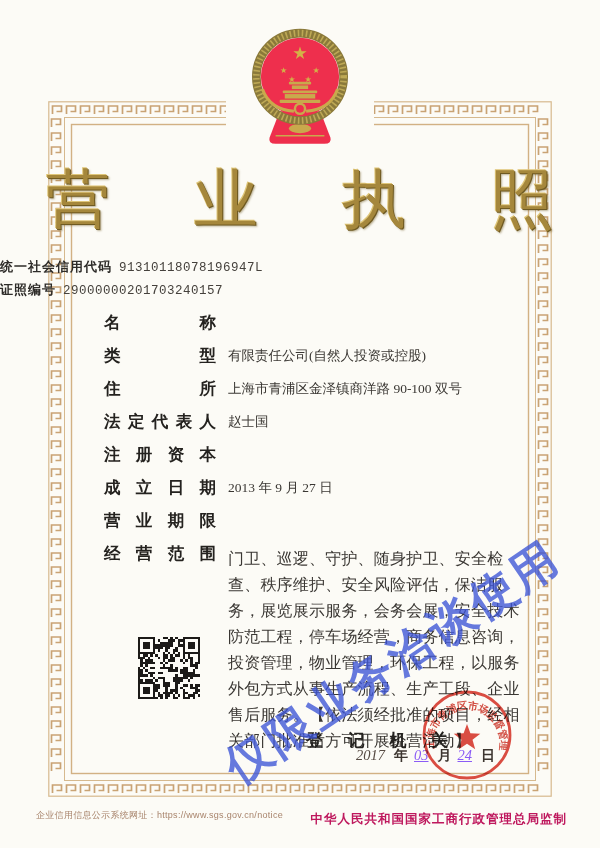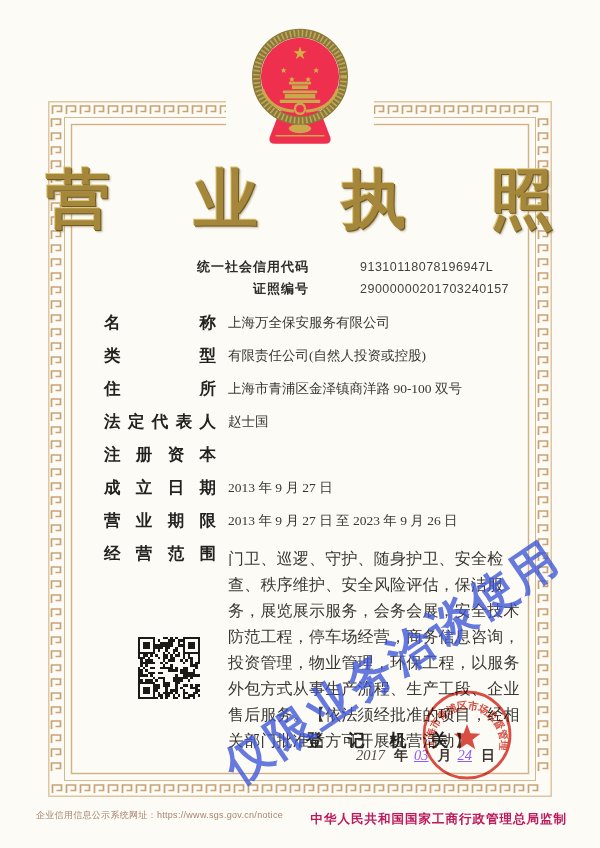--- a/index.html
+++ b/index.html
@@ -8,30 +8,30 @@
 
   
   .frame{position:absolute;left:48px;top:101px;width:504px;height:696px;z-index:1;}
 
   
   .emblem-backing{position:absolute;left:226px;top:96px;width:148px;height:30px;background:#fcfbf6;z-index:2;}
   .emblem{position:absolute;left:251px;top:26px;width:98px;height:128px;z-index:3;}
 
   
   .title{position:absolute;left:0;top:156px;width:100%;text-align:center;
-    font-family:"Liberation Serif",serif;font-weight:bold;font-size:64px;
+    font-family:"Liberation Serif",serif;font-weight:normal;font-size:64px;
     letter-spacing:34px;text-indent:34px;color:#a5873c;
     text-shadow:1px 1px 0 #6f5a22,-1px -1px 0 #dfc679,2px 2px 2px rgba(110,90,35,.45);
     z-index:3;}
 
   
   .codes{position:absolute;left:0;top:256px;width:512px;z-index:3;}
-  .code-row{display:flex;justify-content:flex-end;align-items:baseline;line-height:22px;gap:44px;}
+  .code-row{display:flex;align-items:baseline;line-height:22px;}
   .code-label{font-weight:bold;font-size:13px;color:#2e2c29;letter-spacing:1px;}
-  .code-value{font-family:Liberation Sans, sans-serif;font-size:12.5px;color:#45413c;margin-left:7px;letter-spacing:.5px;min-width:152px;}
+  .code-value{font-family:Liberation Mono, monospace;font-size:12.5px;color:#45413c;margin-left:7px;letter-spacing:.5px;min-width:152px;}
 
   
   .fields{position:absolute;left:104px;top:311px;width:424px;z-index:3;}
   .field-row{display:flex;align-items:flex-start;margin-bottom:11px;min-height:22px;}
   .field-label{width:112px;flex:0 0 112px;display:flex;justify-content:space-between;
     font-weight:bold;font-size:16.5px;color:#24221f;line-height:22px;}
   .field-value{margin-left:12px;width:298px;font-family:"Liberation Serif",serif;
     font-size:13.5px;color:#3a3733;padding-top:3px;line-height:18px;}
   .field-row.scope .field-value{font-size:16px;line-height:26px;padding-top:4px;letter-spacing:.2px;}
 
@@ -276,21 +276,20 @@
       <span class="code-value">29000000201703240157</span>
     </div>
   </div>
 
   <div class="fields">
     <div class="field-row">
       <span class="field-label jlabel">
           <span>名</span>
           <span>称</span>
         </span>
-      <span class="field-value">上海万全保安服务有限公司</span>
     </div>
     <div class="field-row">
       <span class="field-label jlabel">
           <span>类</span>
           <span>型</span>
         </span>
       <span class="field-value">有限责任公司(自然人投资或控股)</span>
     </div>
     <div class="field-row">
       <span class="field-label jlabel">
@@ -326,21 +325,20 @@
         </span>
       <span class="field-value">2013 年 9 月 27 日</span>
     </div>
     <div class="field-row">
       <span class="field-label jlabel">
           <span>营</span>
           <span>业</span>
           <span>期</span>
           <span>限</span>
         </span>
-      <span class="field-value">2013 年 9 月 27 日 至 2023 年 9 月 26 日</span>
     </div>
     <div class="field-row scope">
       <span class="field-label jlabel">
           <span>经</span>
           <span>营</span>
           <span>范</span>
           <span>围</span>
         </span>
       <span class="field-value">门卫、巡逻、守护、随身护卫、安全检查、秩序维护、安全风险评估，保洁服务，展览展示服务，会务会展，安全技术防范工程，停车场经营，商务信息咨询，投资管理，物业管理，环保工程，以服务外包方式从事生产流程、生产工段、企业售后服务。【依法须经批准的项目，经相关部门批准后方可开展经营活动】</span>
     </div>

